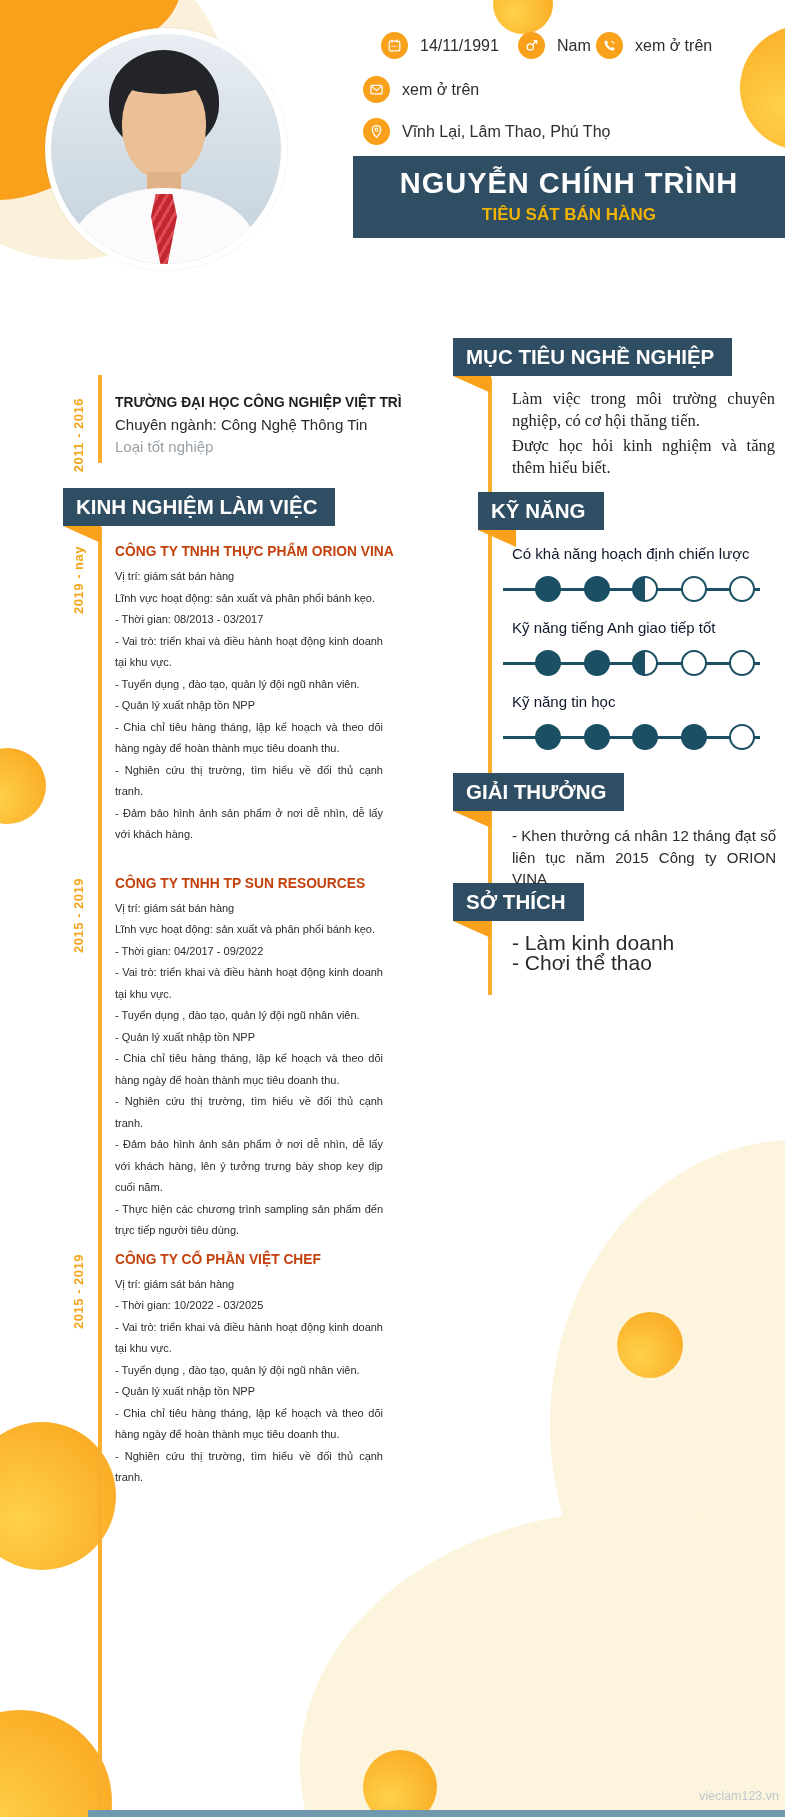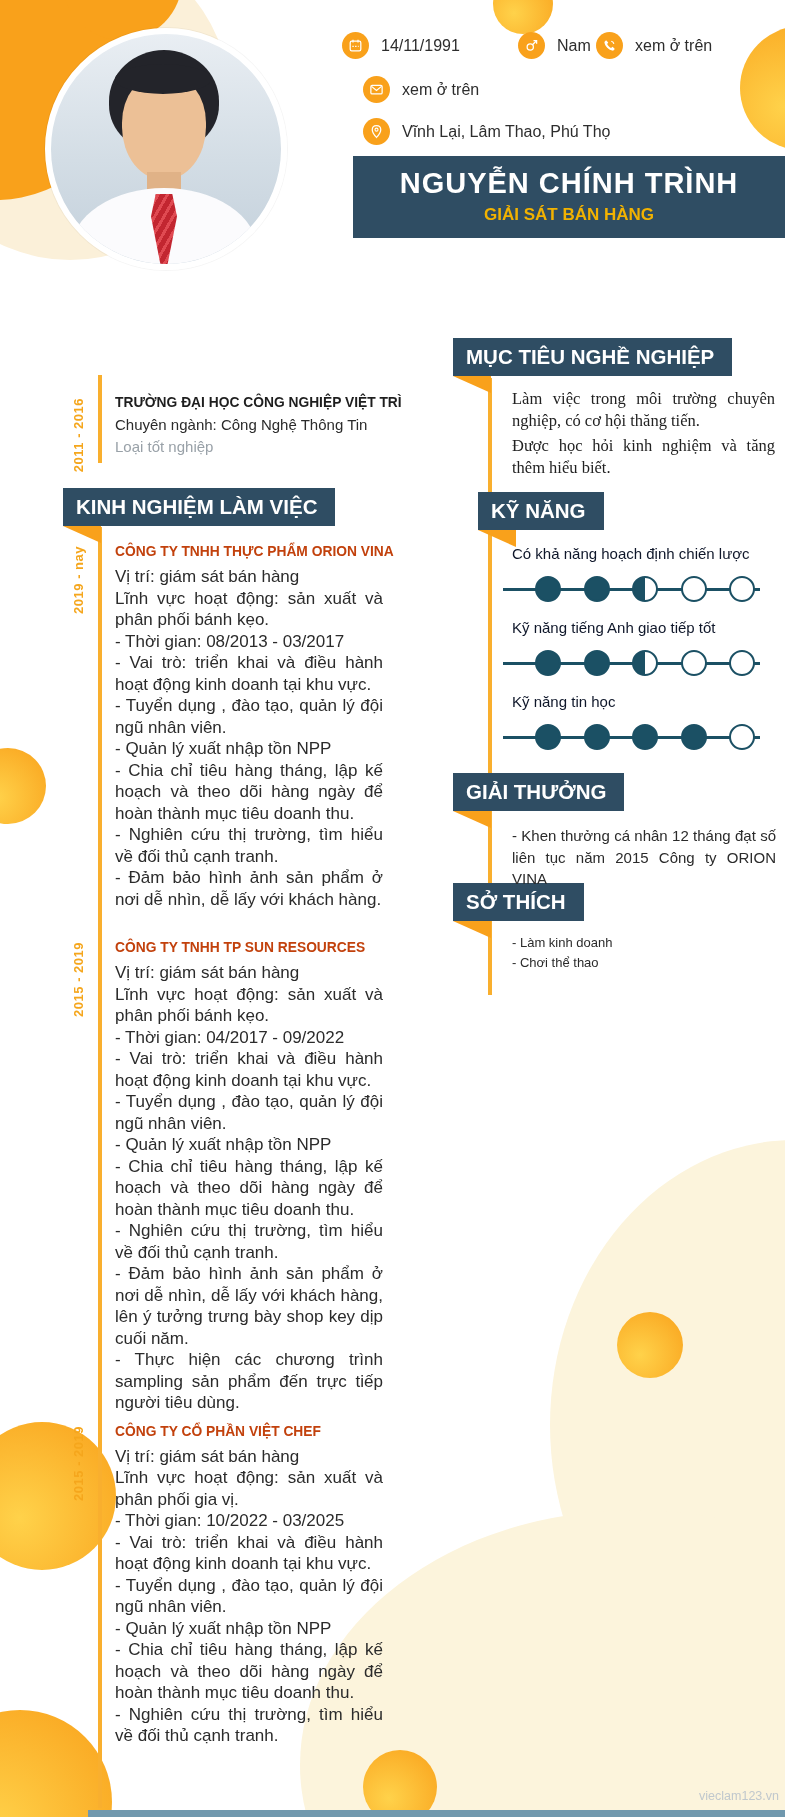--- a/index.html
+++ b/index.html
@@ -58,35 +58,35 @@
   .edu{position:absolute;left:115px;top:392px;width:268px;z-index:2;}
   .edu .school{font-size:13.8px;font-weight:bold;white-space:nowrap;line-height:22px;color:#1e1e1e;}
   .edu .major{font-size:15px;line-height:22px;}
   .edu .grade{font-size:15px;line-height:22px;color:#99a1a8;}
   
   .jobs{position:absolute;left:115px;top:540px;width:268px;z-index:2;}
   .job{position:relative;}
   .job:nth-child(2){margin-top:26px;}
   .job:nth-child(3){margin-top:6px;}
   .job-company{font-size:13.8px;font-weight:bold;white-space:nowrap;line-height:23px;margin-bottom:3px;color:#c2410c;}
-  .job-line{font-size:17px;line-height:21.5px;text-align:justify;}
+  .job-line{font-size:11px;line-height:21.5px;text-align:justify;}
   
   .obj{position:absolute;left:512px;top:388px;width:263px;z-index:2;
        font-family:"Liberation Serif",serif;font-size:16.5px;line-height:21.5px;text-align:justify;color:#222;}
   .obj .line{margin-bottom:4px;}
   .skills{position:absolute;left:512px;top:545px;width:250px;z-index:2;}
   .skill-label{font-size:15px;color:#0f172a;line-height:18px;}
   .dots{position:relative;height:26px;margin:13px 0 17px;}
   .dots .track{position:absolute;left:-9px;right:2px;top:11.5px;height:3px;background:var(--skill-dot,#1B5064);}
   .dot{position:absolute;top:0;width:26px;height:26px;border-radius:50%;box-sizing:border-box;
        border:2.5px solid var(--skill-dot,#1B5064);background:#fff;}
   .dot.full{background:var(--skill-dot,#1B5064);}
   .dot.half{background:linear-gradient(90deg,var(--skill-dot,#1B5064) 0 50%,#fff 50%);}
   .awards{position:absolute;left:512px;top:825px;width:264px;z-index:2;font-size:15px;line-height:21.5px;text-align:justify;}
-  .hobbies{position:absolute;left:512px;top:933px;width:264px;z-index:2;font-size:13px;line-height:20px;}
+  .hobbies{position:absolute;left:512px;top:933px;width:264px;z-index:2;font-size:21px;line-height:20px;}
   
   .page-bar{position:absolute;left:88px;top:1810px;width:697px;height:7px;background:#7098AE;z-index:2;}
   .watermark{position:absolute;right:6px;top:1789px;font-size:12.5px;color:#c0c8cd;z-index:4;}
 </style>
 </head>
 <body>
 
 <div class="page">
 
   <div class="deco cream d-cream-tl"></div>
@@ -104,21 +104,21 @@
 
   <div class="avatar">
     <div class="av-hair"></div>
     <div class="av-face"></div>
     <div class="av-fringe"></div>
     <div class="av-neck"></div>
     <div class="av-shirt"></div>
     <div class="av-tie"></div>
   </div>
 
-  <div class="c-item" style="left:342px;top:32px;">
+  <div class="c-item" style="left:381px;top:32px;">
     <span class="cicon">
       <svg viewBox="0 0 24 24" width="15" height="15">
           <rect x="3.5" y="5" width="17" height="15.5" rx="2.5" fill="none" stroke="#fff" stroke-width="2"></rect>
           <line x1="8" y1="2.8" x2="8" y2="7" stroke="#fff" stroke-width="2"></line>
           <line x1="16" y1="2.8" x2="16" y2="7" stroke="#fff" stroke-width="2"></line>
           <line x1="7" y1="13.5" x2="17" y2="13.5" stroke="#fff" stroke-width="2" stroke-dasharray="2.2 2.2"></line>
         </svg>
     </span>
     <span class="c-text">14/11/1991</span>
   </div>
@@ -155,21 +155,21 @@
       <svg viewBox="0 0 24 24" width="15" height="15">
           <path d="M12 2.5 C8 2.5 5.2 5.3 5.2 9 C5.2 13.8 12 21.5 12 21.5 S18.8 13.8 18.8 9 C18.8 5.3 16 2.5 12 2.5 Z" fill="none" stroke="#fff" stroke-width="2"></path>
           <circle cx="12" cy="9" r="2.4" fill="none" stroke="#fff" stroke-width="1.8"></circle>
         </svg>
     </span>
     <span class="c-text">Vĩnh Lại, Lâm Thao, Phú Thọ</span>
   </div>
 
   <div class="banner">
     <div class="nm">NGUYỄN CHÍNH TRÌNH</div>
-    <div class="tt">GIẢI SÁT BÁN HÀNG</div>
+    <div class="tt">TIÊU SÁT BÁN HÀNG</div>
   </div>
 
   <div class="vline" style="left:98px;top:375px;height:88px;"></div>
   <div class="vline" style="left:98px;top:527px;height:1281px;"></div>
   <div class="vline" style="left:488px;top:378px;height:617px;"></div>
 
   <div class="sec-h" style="left:63px;top:488px;">KINH NGHIỆM LÀM VIỆC</div>
   <div class="sec-h" style="left:453px;top:338px;">MỤC TIÊU NGHỀ NGHIỆP</div>
   <div class="sec-h" style="left:478px;top:492px;">KỸ NĂNG</div>
   <div class="sec-h" style="left:453px;top:773px;">GIẢI THƯỞNG</div>
@@ -207,21 +207,20 @@
         <div class="job-line">- Quản lý xuất nhập tồn NPP</div>
         <div class="job-line">- Chia chỉ tiêu hàng tháng, lập kế hoạch và theo dõi hàng ngày để hoàn thành mục tiêu doanh thu.</div>
         <div class="job-line">- Nghiên cứu thị trường, tìm hiểu về đối thủ cạnh tranh.</div>
         <div class="job-line">- Đảm bảo hình ảnh sản phẩm ở nơi dễ nhìn, dễ lấy với khách hàng, lên ý tưởng trưng bày shop key dịp cuối năm.</div>
         <div class="job-line">- Thực hiện các chương trình sampling sản phẩm đến trực tiếp người tiêu dùng.</div>
       </div>
       <div class="job">
         <div class="period">2015 - 2019</div>
         <div class="job-company">CÔNG TY CỔ PHẦN VIỆT CHEF</div>
         <div class="job-line">Vị trí: giám sát bán hàng</div>
-        <div class="job-line">Lĩnh vực hoạt động: sản xuất và phân phối gia vị.</div>
         <div class="job-line">- Thời gian: 10/2022 - 03/2025</div>
         <div class="job-line">- Vai trò: triển khai và điều hành hoạt động kinh doanh tại khu vực.</div>
         <div class="job-line">- Tuyển dụng , đào tạo, quản lý đội ngũ nhân viên.</div>
         <div class="job-line">- Quản lý xuất nhập tồn NPP</div>
         <div class="job-line">- Chia chỉ tiêu hàng tháng, lập kế hoạch và theo dõi hàng ngày để hoàn thành mục tiêu doanh thu.</div>
         <div class="job-line">- Nghiên cứu thị trường, tìm hiểu về đối thủ cạnh tranh.</div>
       </div>
     </div>
 
   <div class="obj">

